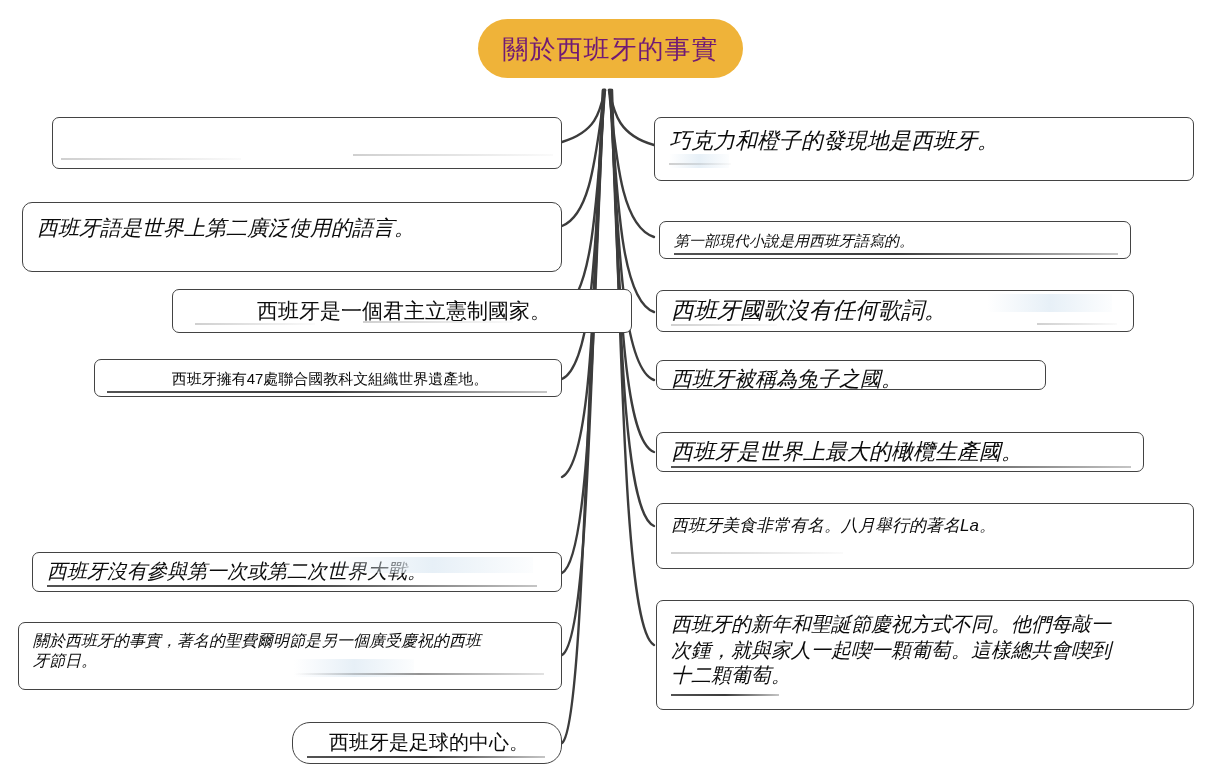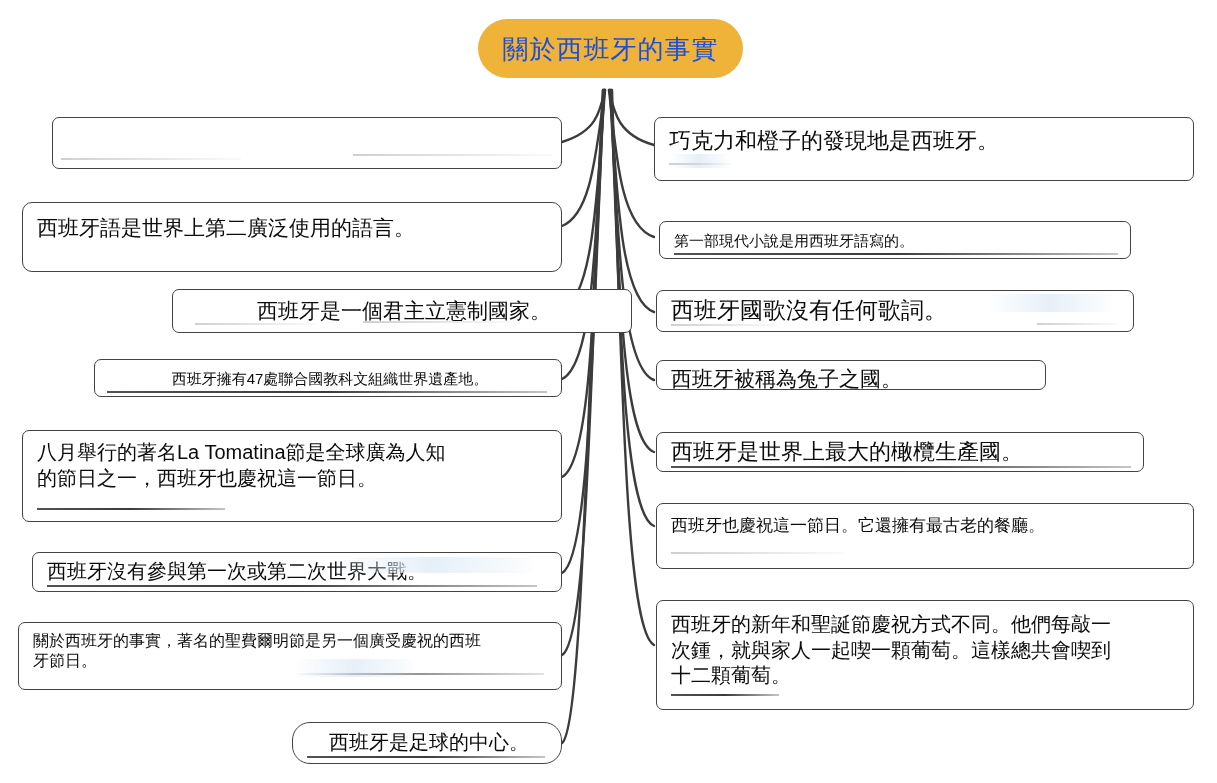--- a/index.html
+++ b/index.html
@@ -34,21 +34,21 @@
     width: 265px;
     height: 59px;
     background: #efb339;
     border-radius: 30px;
     display: flex;
     align-items: center;
     justify-content: center;
     z-index: 5;
   }
   .root-node-label {
-    color: #1d4ed8;
+    color: #701a75;
     font-size: 26px;
     letter-spacing: 1px;
     line-height: 1;
     white-space: nowrap;
   }
   .fact-box {
     position: absolute;
     background: #ffffff;
     border: 1.6px solid #434343;
     border-radius: 7px;
@@ -59,21 +59,21 @@
     position: absolute;
     left: 0;
     right: 0;
     color: #0b0b0b;
     line-height: 1.28;
     white-space: pre-line;
   }
   .t-pad-l { padding-left: 14px; }
   .t-pad-r { padding-right: 10px; }
   .t-center { text-align: center; }
-  .t-left { text-align: left; }
+  .t-left { text-align: left; font-style: italic; }
 
   
   .smudge {
     position: absolute;
     height: 2px;
     background: linear-gradient(to right, rgba(60,60,60,0.0), rgba(60,60,60,0.55), rgba(60,60,60,0.15));
     z-index: 6;
     pointer-events: none;
   }
   .smudge.dark {
@@ -135,25 +135,20 @@
     <div class="fact-text t-center t-pad-l t-pad-r" style="top:8px; font-size:21px; text-align:center;">西班牙是一個君主立憲制國家。</div>
     <div class="smudge light" style="left:22px; top:33px; width:120px;"></div>
     <div class="smudge light" style="left:190px; top:31px; width:150px;"></div>
   </div>
 
   <div class="fact-box" style="left:94px; top:359px; width:468px; height:38px;">
     <div class="fact-text t-center t-pad-l t-pad-r" style="top:9px; font-size:15px; text-align:center;">西班牙擁有47處聯合國教科文組織世界遺產地。</div>
     <div class="smudge dark" style="left:12px; top:31px; width:440px;"></div>
   </div>
 
-  <div class="fact-box" style="left:22px; top:430px; width:540px; height:92px;">
-    <div class="fact-text t-left t-pad-l t-pad-r" style="top:9px; font-size:20px;">八月舉行的著名La Tomatina節是全球廣為人知
-的節日之一，西班牙也慶祝這一節日。</div>
-    <div class="smudge dark" style="left:14px; top:77px; width:188px;"></div>
-  </div>
 
   <div class="fact-box" style="left:32px; top:552px; width:530px; height:40px;">
     <div class="fact-text t-left t-pad-l t-pad-r" style="top:6px; font-size:20px; padding-left:14px;">西班牙沒有參與第一次或第二次世界大戰。</div>
     <div class="smudge dark" style="left:14px; top:32px; width:490px;"></div>
     <div class="haze" style="left:300px; top:4px; width:200px; height:16px;"></div>
   </div>
 
   <div class="fact-box" style="left:18px; top:622px; width:544px; height:68px;">
     <div class="fact-text t-left t-pad-l t-pad-r" style="top:8px; font-size:16px;">關於西班牙的事實，著名的聖費爾明節是另一個廣受慶祝的西班
 牙節日。</div>
@@ -188,21 +183,21 @@
     <div class="fact-text t-left t-pad-l t-pad-r" style="top:5px; font-size:21px;">西班牙被稱為兔子之國。</div>
     <div class="smudge dark" style="left:14px; top:31px; width:350px;"></div>
   </div>
 
   <div class="fact-box" style="left:656px; top:432px; width:488px; height:40px;">
     <div class="fact-text t-left t-pad-l t-pad-r" style="top:5px; font-size:22px;">西班牙是世界上最大的橄欖生產國。</div>
     <div class="smudge dark" style="left:14px; top:33px; width:460px;"></div>
   </div>
 
   <div class="fact-box" style="left:656px; top:503px; width:538px; height:66px;">
-    <div class="fact-text t-left t-pad-l t-pad-r" style="top:11px; font-size:17px;">西班牙也慶祝這一節日。它還擁有最古老的餐廳。</div>
+    <div class="fact-text t-left t-pad-l t-pad-r" style="top:11px; font-size:17px;">西班牙美食非常有名。八月舉行的著名La。</div>
     <div class="smudge light" style="left:14px; top:48px; width:172px;"></div>
   </div>
 
   <div class="fact-box" style="left:656px; top:600px; width:538px; height:110px;">
     <div class="fact-text t-left t-pad-l t-pad-r" style="top:11px; font-size:20px;">西班牙的新年和聖誕節慶祝方式不同。他們每敲一
 次鍾，就與家人一起喫一顆葡萄。這樣總共會喫到
 十二顆葡萄。</div>
     <div class="smudge dark" style="left:14px; top:93px; width:108px;"></div>
   </div>
 

